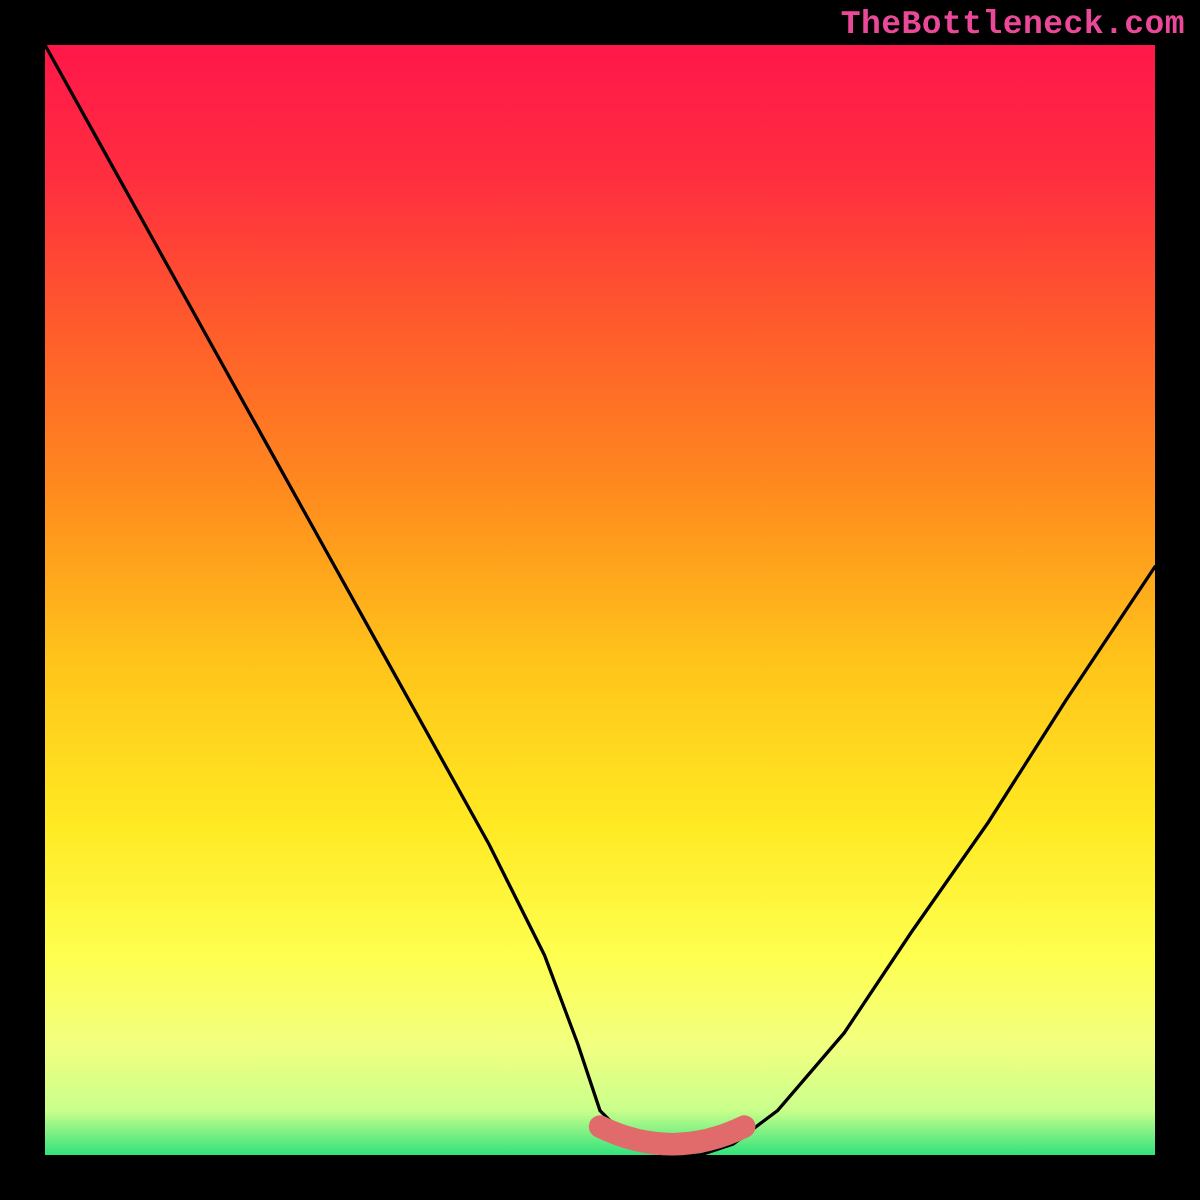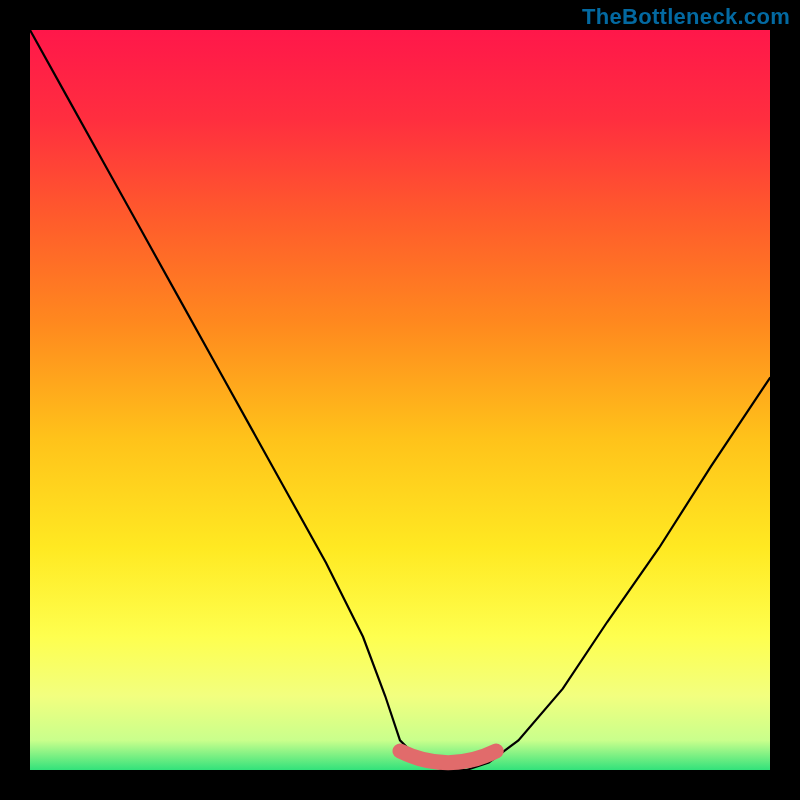--- a/index.html
+++ b/index.html
@@ -18,24 +18,24 @@
   }
   svg {
     position: absolute;
     top: 0;
     left: 0;
   }
   .watermark {
     position: absolute;
     top: 4px;
     right: 10px;
-    font-family: Liberation Sans, sans-serif;
+    font-family: Liberation Mono, monospace;
     font-size: 22px;
     font-weight: 600;
-    color: #0369a1;
+    color: #ec4899;
     letter-spacing: 0.3px;
     pointer-events: none;
   }
 </style>
 </head>
 <body>
 
 <div class="stage">
 
   <svg width="800" height="800" viewBox="0 0 800 800">

